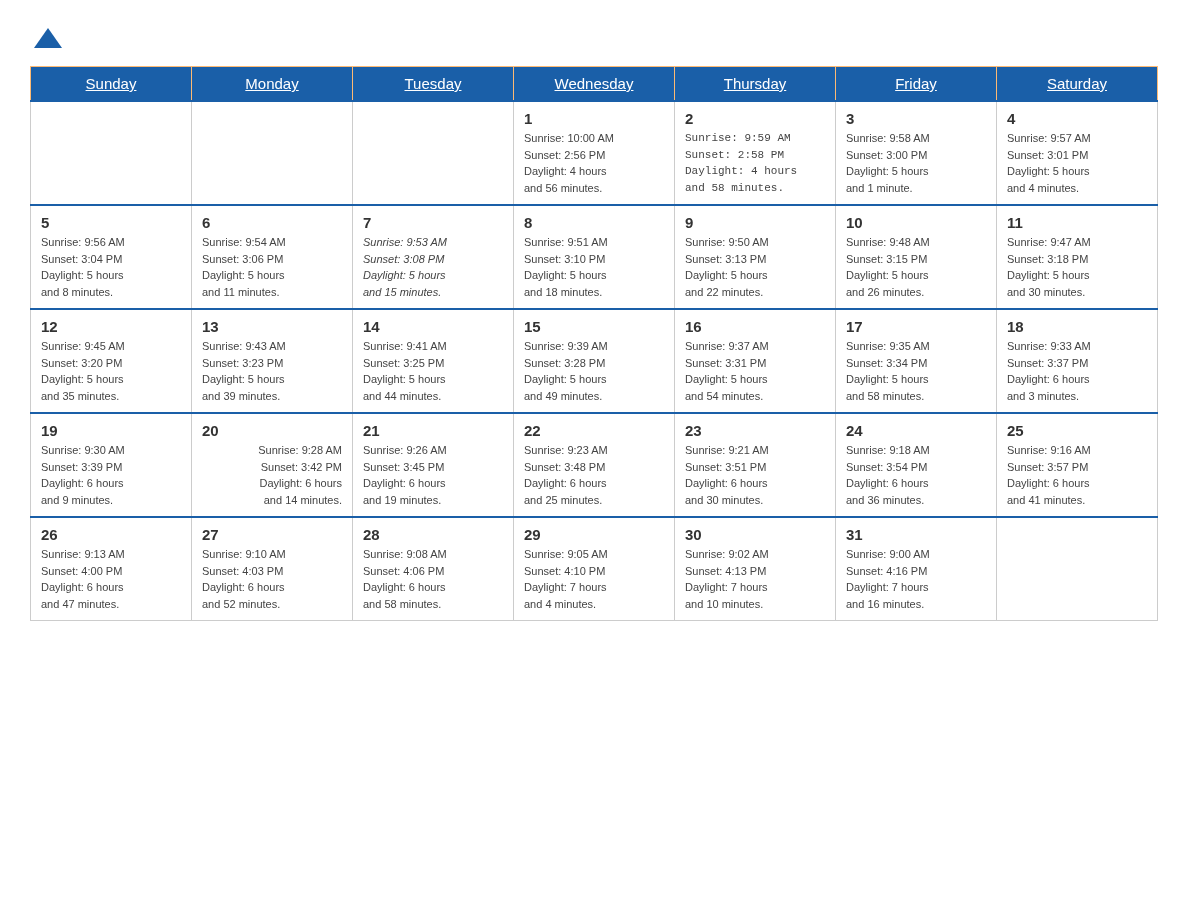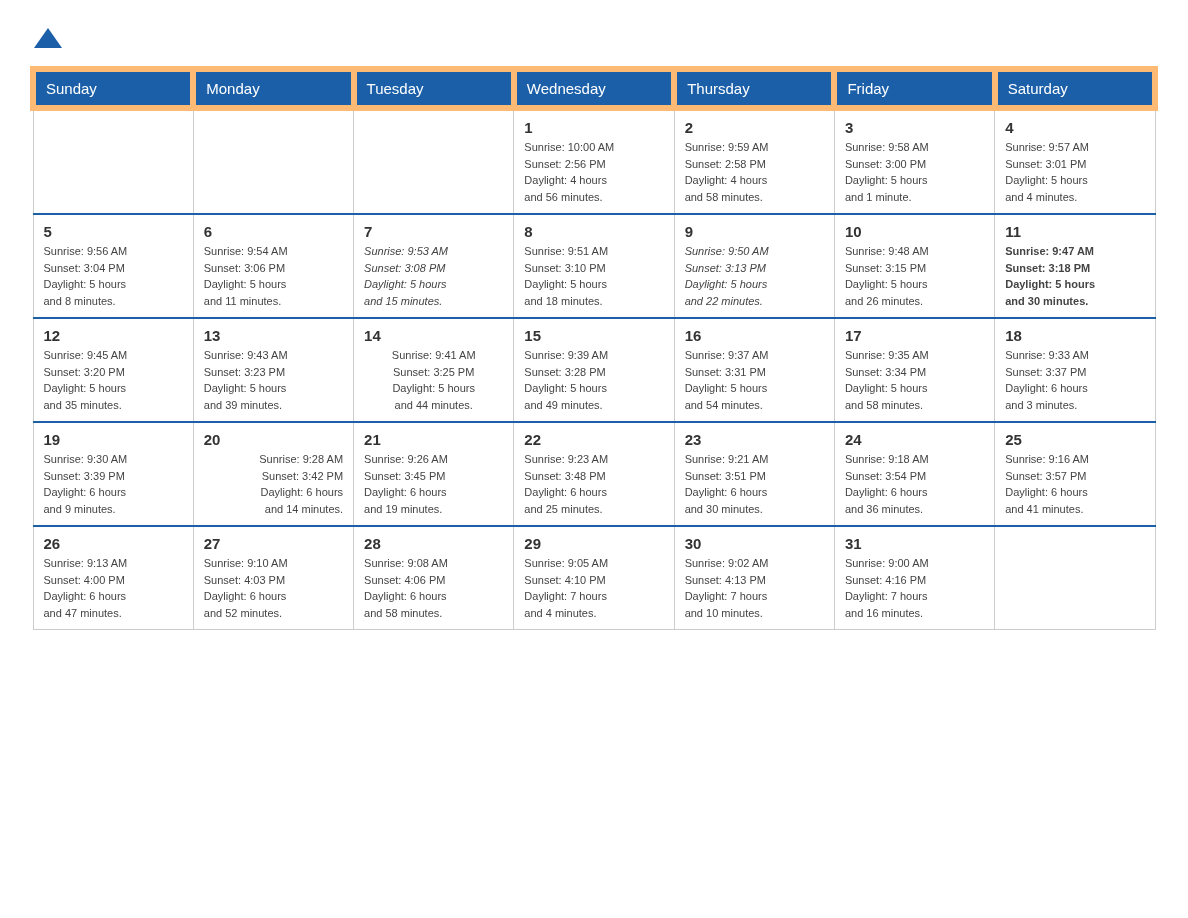--- a/index.html
+++ b/index.html
@@ -49,22 +49,23 @@
       margin-top: 10px;
     }
     .calendar thead tr {
       background-color: #1a5fa8;
     }
     .calendar thead th {
       color: #fff;
       font-size: 15px;
       font-weight: normal;
       padding: 8px 10px;
-      text-align: left;
-      border: 6px solid #fdba74;
+      text-align: center;
+      border: 1px solid #fdba74;
+      text-decoration: underline;
     }
     .calendar tbody td {
       vertical-align: top;
       padding: 8px 10px;
       border: 1px solid #ccc;
       font-size: 12.5px;
       color: #333;
       width: 14.28%;
       min-height: 90px;
     }
@@ -128,21 +129,21 @@
         <td class="empty-cell"></td>
         <td>
           <span class="day-num">1</span>
           <div class="day-info" style="white-space: pre-line;">Sunrise: 10:00 AM
 Sunset: 2:56 PM
 Daylight: 4 hours
 and 56 minutes.</div>
         </td>
         <td>
           <span class="day-num">2</span>
-          <div class="day-info" style="white-space: pre-line;">Sunrise: 9:59 AM
+          <div class="day-info" style="white-space: pre-line; font-family: Liberation Mono, monospace;">Sunrise: 9:59 AM
 Sunset: 2:58 PM
 Daylight: 4 hours
 and 58 minutes.</div>
         </td>
         <td>
           <span class="day-num">3</span>
           <div class="day-info" style="white-space: pre-line;">Sunrise: 9:58 AM
 Sunset: 3:00 PM
 Daylight: 5 hours
 and 1 minute.</div>
@@ -179,35 +180,35 @@
         </td>
         <td>
           <span class="day-num">8</span>
           <div class="day-info" style="white-space: pre-line;">Sunrise: 9:51 AM
 Sunset: 3:10 PM
 Daylight: 5 hours
 and 18 minutes.</div>
         </td>
         <td>
           <span class="day-num">9</span>
-          <div class="day-info" style="white-space: pre-line; font-style: italic;">Sunrise: 9:50 AM
+          <div class="day-info" style="white-space: pre-line;">Sunrise: 9:50 AM
 Sunset: 3:13 PM
 Daylight: 5 hours
 and 22 minutes.</div>
         </td>
         <td>
           <span class="day-num">10</span>
           <div class="day-info" style="white-space: pre-line;">Sunrise: 9:48 AM
 Sunset: 3:15 PM
 Daylight: 5 hours
 and 26 minutes.</div>
         </td>
         <td>
           <span class="day-num">11</span>
-          <div class="day-info" style="white-space: pre-line; font-weight: bold;">Sunrise: 9:47 AM
+          <div class="day-info" style="white-space: pre-line;">Sunrise: 9:47 AM
 Sunset: 3:18 PM
 Daylight: 5 hours
 and 30 minutes.</div>
         </td>
       </tr>
       <tr>
         <td>
           <span class="day-num">12</span>
           <div class="day-info" style="white-space: pre-line;">Sunrise: 9:45 AM
 Sunset: 3:20 PM
@@ -216,21 +217,21 @@
         </td>
         <td>
           <span class="day-num">13</span>
           <div class="day-info" style="white-space: pre-line;">Sunrise: 9:43 AM
 Sunset: 3:23 PM
 Daylight: 5 hours
 and 39 minutes.</div>
         </td>
         <td>
           <span class="day-num">14</span>
-          <div class="day-info" style="white-space: pre-line; text-align: center;">Sunrise: 9:41 AM
+          <div class="day-info" style="white-space: pre-line;">Sunrise: 9:41 AM
 Sunset: 3:25 PM
 Daylight: 5 hours
 and 44 minutes.</div>
         </td>
         <td>
           <span class="day-num">15</span>
           <div class="day-info" style="white-space: pre-line;">Sunrise: 9:39 AM
 Sunset: 3:28 PM
 Daylight: 5 hours
 and 49 minutes.</div>

